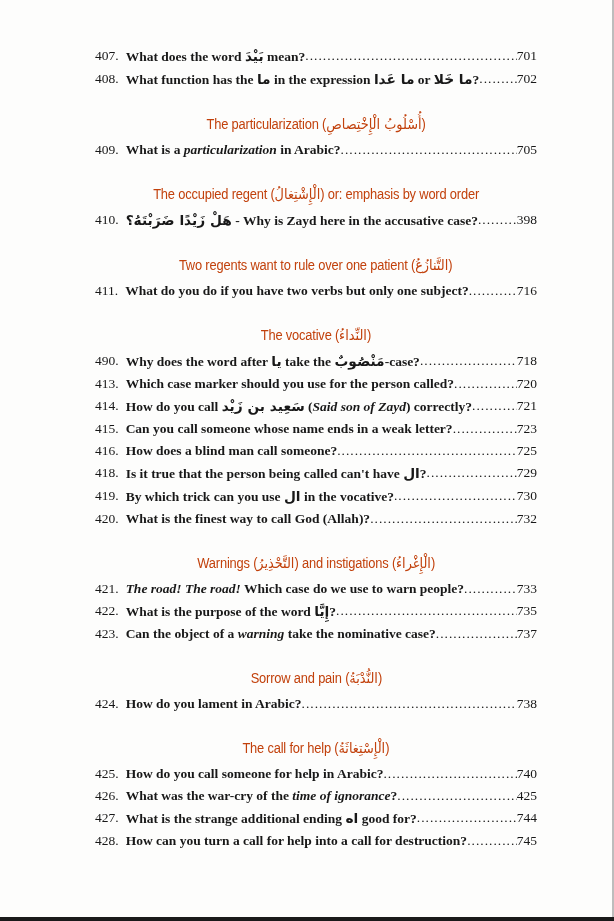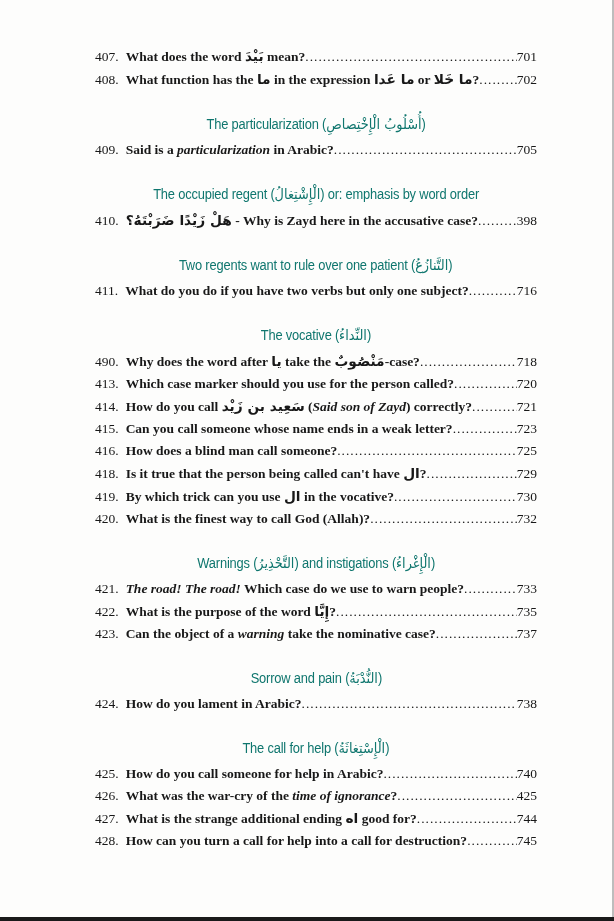--- a/index.html
+++ b/index.html
@@ -12,21 +12,21 @@
     color: #181818;
   }
   .page-inner {
     position: absolute;
     top: 0; left: 0; right: 0; bottom: 0;
     padding: 45px 77px 0 95px;
     box-sizing: border-box;
   }
   .entry {
     display: flex;
-    align-items: center;
+    align-items: flex-start;
     line-height: 22px;
     font-size: 13.5px;
     white-space: nowrap;
   }
   .entry .num {
     flex: 0 0 auto;
     margin-right: 7px;
   }
   .entry .text {
     flex: 0 1 auto;
@@ -47,21 +47,21 @@
   }
   .entry .pagenum {
     flex: 0 0 auto;
   }
   .heading {
     text-align: center;
     line-height: 22px;
     margin: 22px 0 4px 0;
     font-family: "Liberation Sans", "DejaVu Sans", sans-serif;
     font-size: 14px;
-    color: #0f766e;
+    color: #c2410c;
   }
   .heading .heading-inner {
     display: inline-block;
     transform: scaleX(0.92);
     transform-origin: center;
     letter-spacing: -0.2px;
   }
   .ar {
     font-family: "DejaVu Sans", sans-serif;
     font-size: 1.02em;
@@ -94,21 +94,21 @@
       </div>
       <div class="entry">
         <span class="num">408.</span>
         <span class="text"><span>What function has the </span><span class="ar">ما</span><span> in the expression </span><span class="ar">ما عَدا</span><span> or </span><span class="ar">ما خَلا</span><span>?</span></span>
         <span class="dots"></span>
         <span class="pagenum">702</span>
       </div>
       <div class="heading"><span class="heading-inner"><span>The particularization (</span><span class="ar">أُسْلُوبُ الْإِخْتِصاصِ</span><span>)</span></span></div>
       <div class="entry">
         <span class="num">409.</span>
-        <span class="text"><span>Said is a </span><span class="i">particularization</span><span> in Arabic?</span></span>
+        <span class="text"><span>What is a </span><span class="i">particularization</span><span> in Arabic?</span></span>
         <span class="dots"></span>
         <span class="pagenum">705</span>
       </div>
       <div class="heading"><span class="heading-inner"><span>The occupied regent (</span><span class="ar">الْإِشْتِغالُ</span><span>) or: emphasis by word order</span></span></div>
       <div class="entry">
         <span class="num">410.</span>
         <span class="text"><span class="ar">هَلْ زَيْدًا ضَرَبْتَهُ؟</span><span> - Why is Zayd here in the accusative case?</span></span>
         <span class="dots"></span>
         <span class="pagenum">398</span>
       </div>

